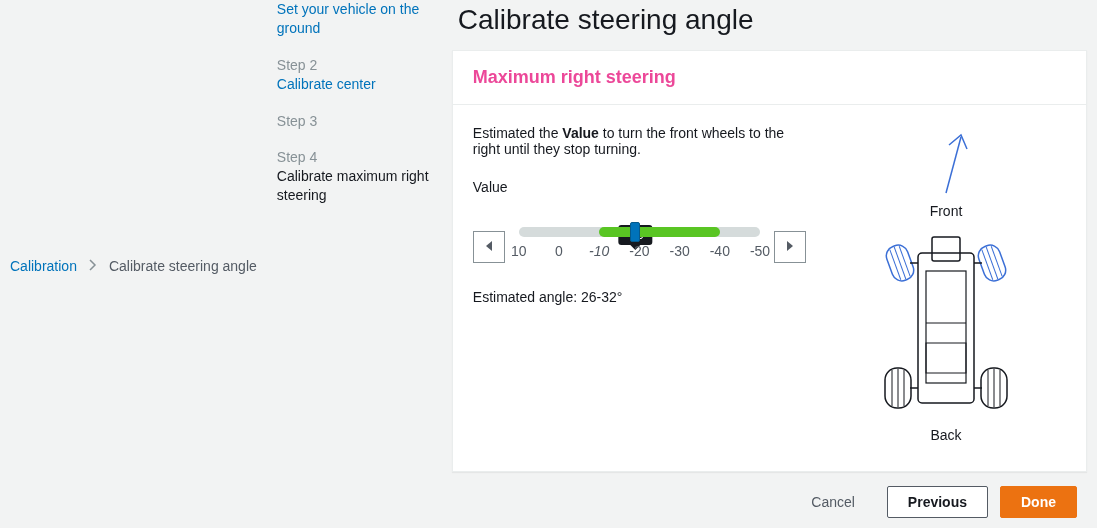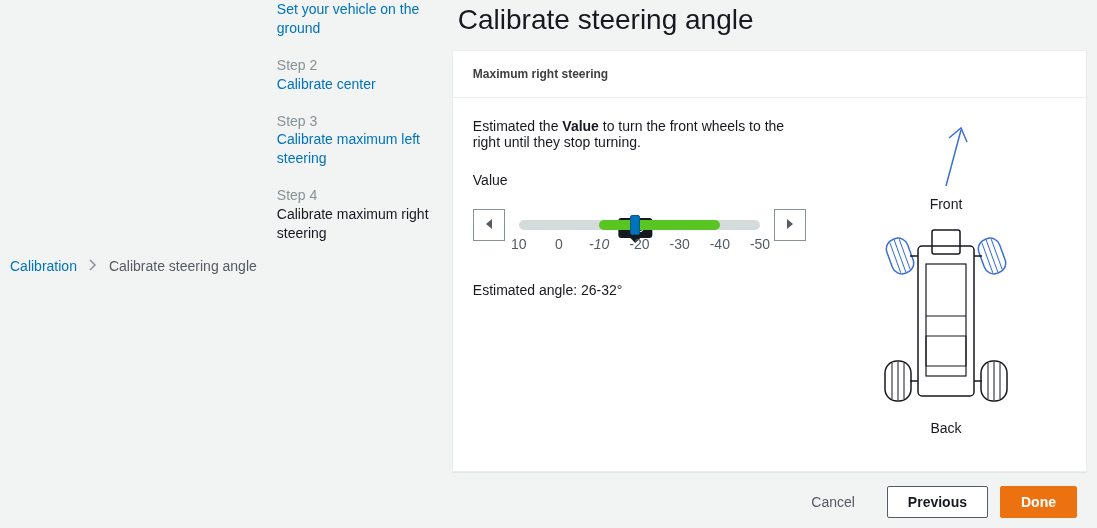--- a/index.html
+++ b/index.html
@@ -28,30 +28,30 @@
 
   
   .main { flex: 1; padding: 0 10px 0 0; display: flex; flex-direction: column; }
   h1 { font-size: 28px; font-weight: 400; margin: 4px 0 14px 6px; color: #16191f; }
 
   .panel {
     background: #fff; border: 1px solid #eaeded; box-shadow: 0 1px 1px rgba(0,0,0,.05);
     flex: 1; display: flex; flex-direction: column;
   }
   .panel-header { border-bottom: 1px solid #eaeded; padding: 16px 20px; }
-  .panel-header h2 { font-size: 12px; font-weight: 700; color: #404040; }
+  .panel-header h2 { font-size: 18px; font-weight: 700; color: #ec4899; }
   .panel-body { padding: 20px; display: flex; gap: 20px; flex: 1; }
 
   .controls { flex: 1; }
   .desc { margin-bottom: 22px; }
   .desc strong { font-weight: 700; }
 
   .field-label { margin-bottom: 6px; }
 
-  .slider-row { display: flex; align-items: center; gap: 14px; margin-bottom: 4px; }
+  .slider-row { display: flex; align-items: flex-end; gap: 14px; margin-bottom: 4px; }
   .arrow-btn {
     width: 32px; height: 32px; border: 1px solid #879196; background: #fff;
     display: inline-flex; align-items: center; justify-content: center;
     cursor: pointer; color: #545b64;
   }
   .arrow-btn svg { width: 10px; height: 12px; fill: #545b64; }
 
   .slider-wrap { position: relative; flex: 1; padding-top: 26px; }
   .track {
     position: relative; height: 10px; border-radius: 5px; background: #d5dbdb;
@@ -110,21 +110,20 @@
     <nav class="sidebar">
       <div class="step">
         <span class="step-title link">Set your vehicle on the ground</span>
       </div>
       <div class="step">
         <span class="step-label">Step 2</span>
         <span class="step-title link">Calibrate center</span>
       </div>
       <div class="step">
         <span class="step-label">Step 3</span>
-        <span class="step-title link">Calibrate maximum left steering</span>
       </div>
       <div class="step">
         <span class="step-label">Step 4</span>
         <span class="step-title current">Calibrate maximum right steering</span>
       </div>
     </nav>
 
     <div class="main">
       <h1>Calibrate steering angle</h1>
 

